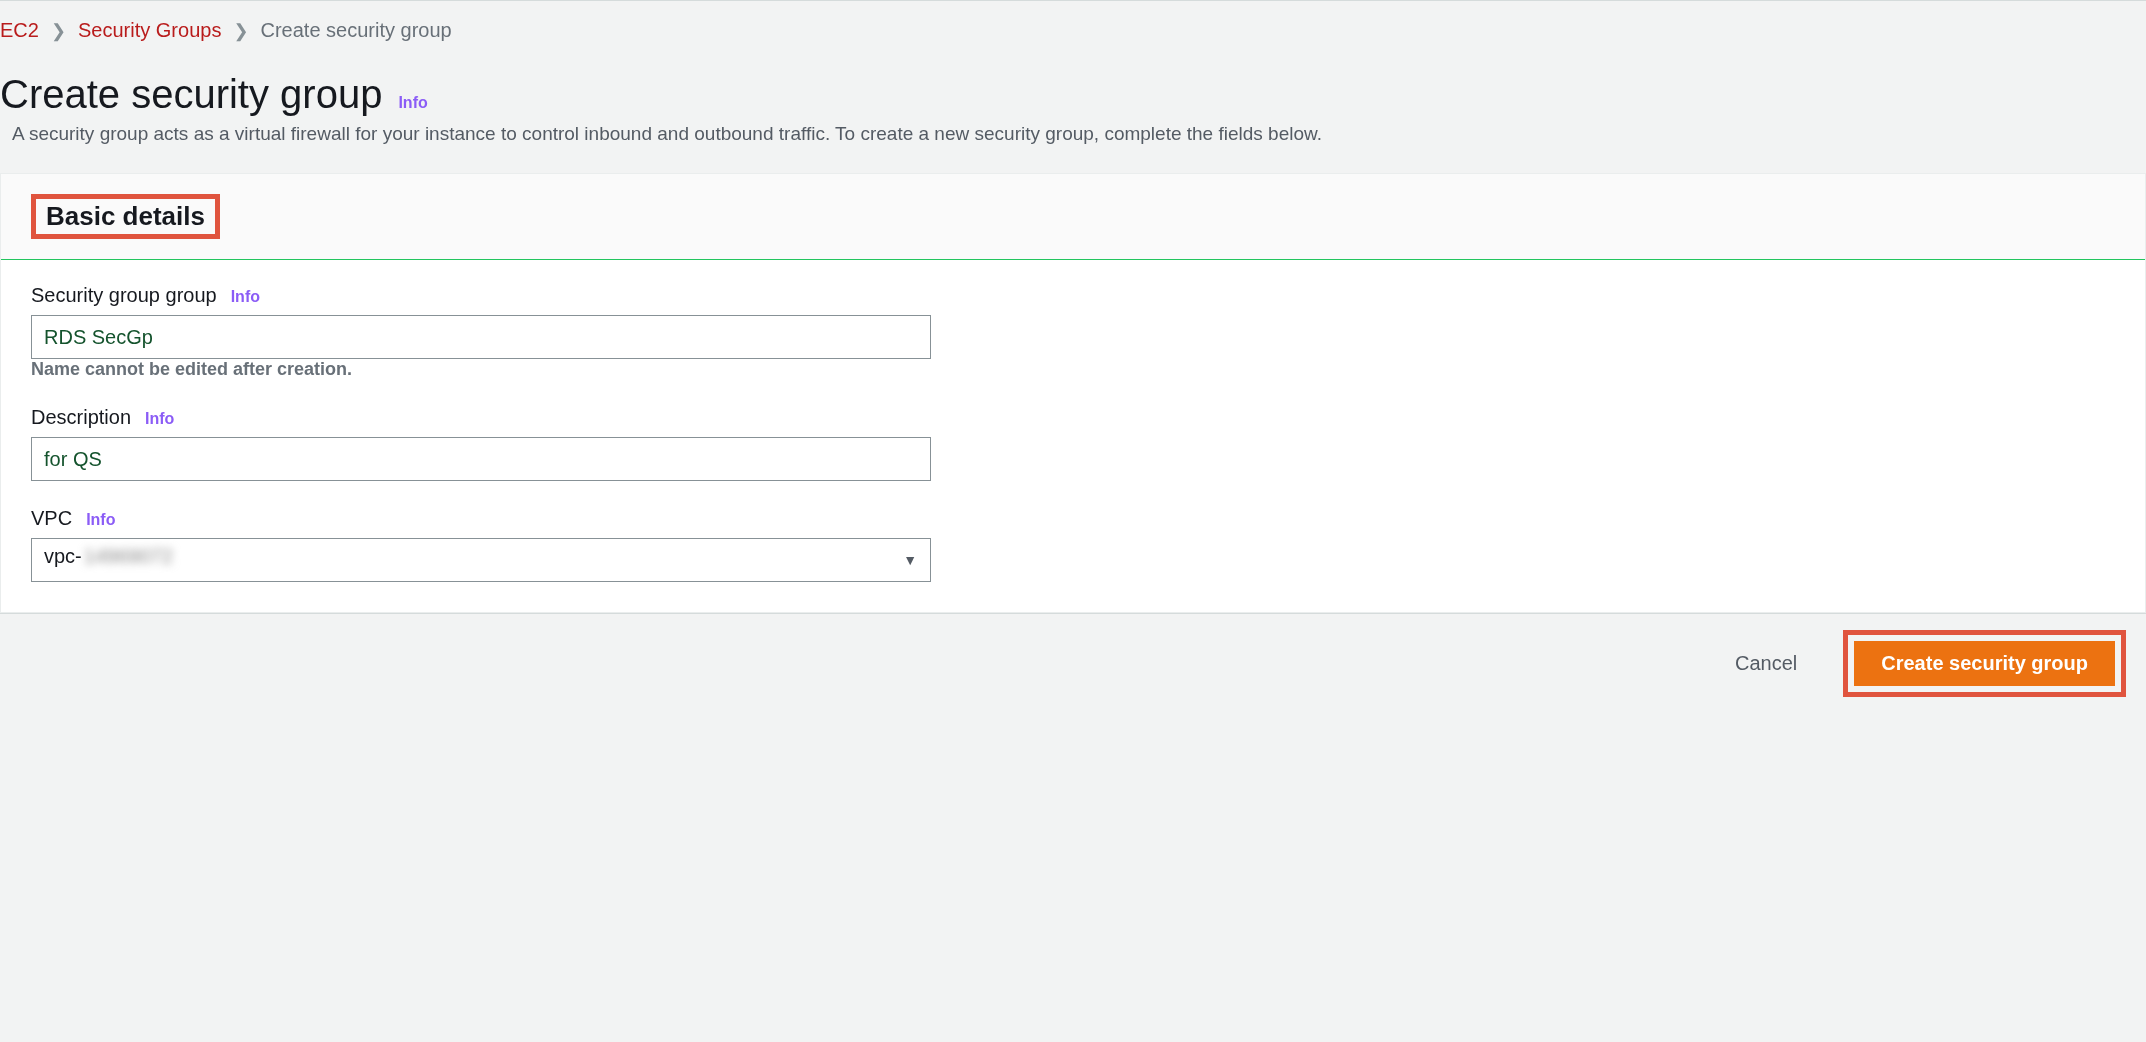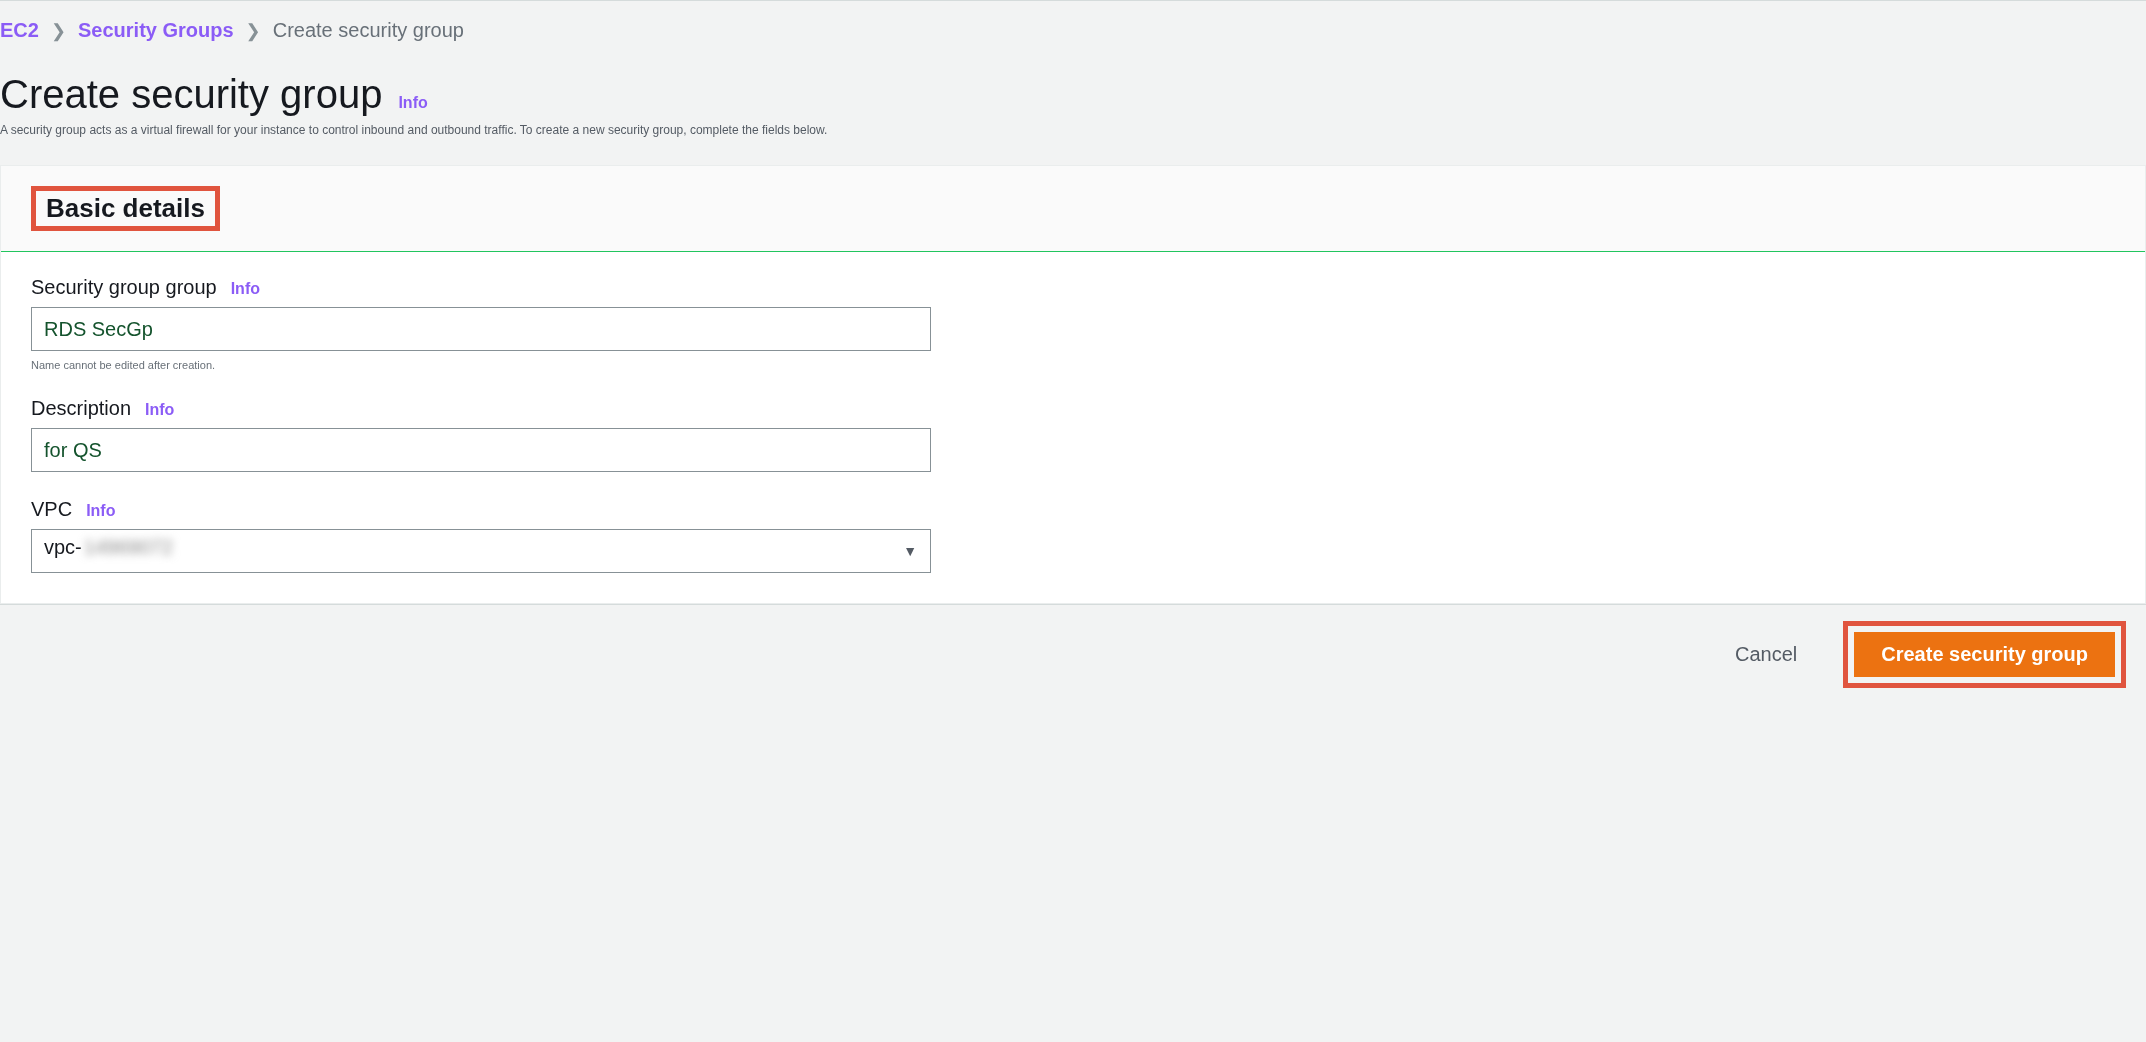--- a/index.html
+++ b/index.html
@@ -14,23 +14,22 @@
       border-top: 1px solid #d5dbdb;
     }
     .breadcrumb {
       padding: 18px 0 10px 0;
       font-size: 20px;
       display: flex;
       align-items: center;
       gap: 12px;
     }
     .breadcrumb a {
-      color: #8b5cf6;
+      color: #b91c1c;
       text-decoration: none;
-      font-weight: bold;
     }
     .breadcrumb .chev {
       color: #879196;
       font-size: 18px;
     }
     .breadcrumb .current {
       color: #687078;
     }
     .title-row {
       display: flex;
@@ -44,22 +43,23 @@
       color: #16191f;
     }
     .info-link {
       color: #8b5cf6;
       font-weight: 700;
       font-size: 16px;
       text-decoration: none;
     }
     .subtitle {
       color: #545b64;
-      font-size: 12px;
+      font-size: 19px;
       padding-bottom: 28px;
+      padding-left: 12px;
     }
     .panel {
       background: #fff;
       border: 1px solid #eaeded;
       box-shadow: 0 1px 1px rgba(0,0,0,0.05);
     }
     .panel-header {
       background: #fafafa;
       border-bottom: 1px solid #22c55e;
       padding: 20px 30px;
@@ -95,22 +95,23 @@
       max-width: 100%;
       height: 44px;
       border: 1px solid #879196;
       padding: 6px 12px;
       font-size: 20px;
       color: #14532d;
       background: #fff;
     }
     .help-text {
       color: #687078;
-      font-size: 11px;
-      margin-top: 8px;
+      font-size: 18px;
+      margin-top: 0;
+      font-weight: bold;
     }
     .select-wrap {
       position: relative;
       width: 900px;
       max-width: 100%;
     }
     .select-input {
       width: 100%;
       height: 44px;
       border: 1px solid #879196;

